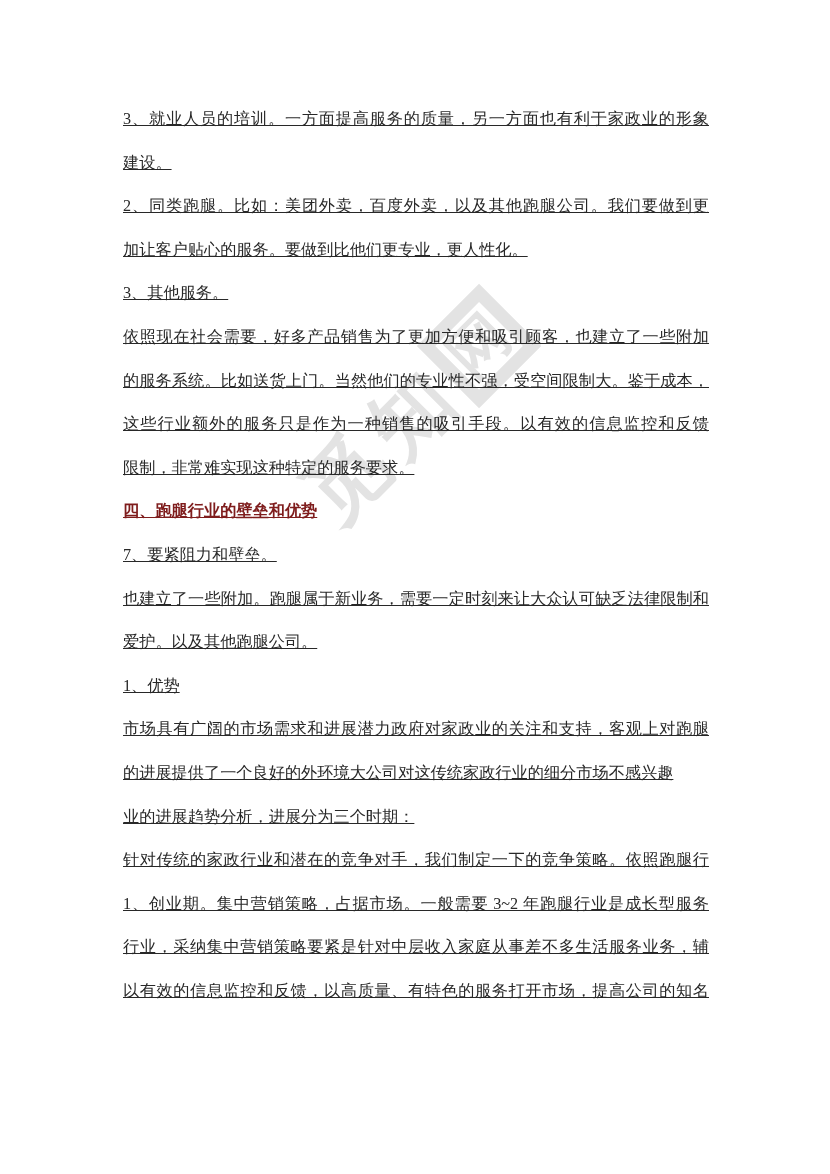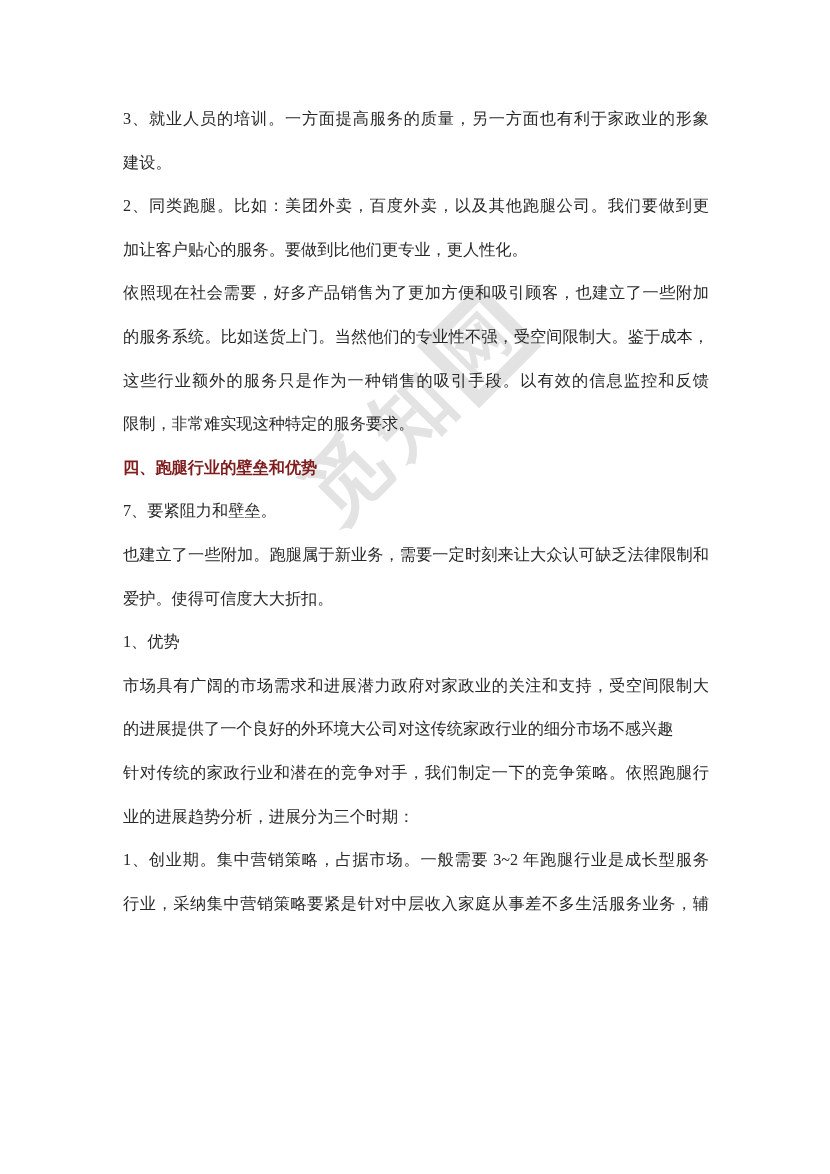--- a/index.html
+++ b/index.html
@@ -63,20 +63,21 @@
     width: 586px;
     z-index: 2;
   }
   .line {
     height: 43.6px;
     line-height: 43.6px;
     font-size: 16.2px;
     color: #282828;
     white-space: nowrap;
     text-align: left;
+    text-decoration: underline;
   }
   .line.just {
     white-space: normal;
     text-align: justify;
     text-align-last: justify;
     overflow: hidden;
   }
   .line.bold {
     font-weight: bold;
     color: #7f1d1d;
@@ -100,30 +101,32 @@
     <span class="wm-logo">
       <span class="wm-logo-char">网</span>
     </span>
   </div>
 
   <div class="doc-body">
       <div class="line just">3、就业人员的培训。一方面提高服务的质量，另一方面也有利于家政业的形象</div>
       <div class="line">建设。</div>
       <div class="line just">2、同类跑腿。比如：美团外卖，百度外卖，以及其他跑腿公司。我们要做到更</div>
       <div class="line">加让客户贴心的服务。要做到比他们更专业，更人性化。</div>
+      <div class="line">3、其他服务。</div>
       <div class="line just">依照现在社会需要，好多产品销售为了更加方便和吸引顾客，也建立了一些附加</div>
       <div class="line just">的服务系统。比如送货上门。当然他们的专业性不强，受空间限制大。鉴于成本，</div>
       <div class="line just">这些行业额外的服务只是作为一种销售的吸引手段。以有效的信息监控和反馈</div>
       <div class="line">限制，非常难实现这种特定的服务要求。</div>
       <div class="line bold">四、跑腿行业的壁垒和优势</div>
       <div class="line">7、要紧阻力和壁垒。</div>
       <div class="line just">也建立了一些附加。跑腿属于新业务，需要一定时刻来让大众认可缺乏法律限制和</div>
-      <div class="line">爱护。使得可信度大大折扣。</div>
+      <div class="line">爱护。以及其他跑腿公司。</div>
       <div class="line">1、优势</div>
-      <div class="line just">市场具有广阔的市场需求和进展潜力政府对家政业的关注和支持，受空间限制大</div>
+      <div class="line just">市场具有广阔的市场需求和进展潜力政府对家政业的关注和支持，客观上对跑腿</div>
       <div class="line">的进展提供了一个良好的外环境大公司对这传统家政行业的细分市场不感兴趣</div>
+      <div class="line">业的进展趋势分析，进展分为三个时期：</div>
       <div class="line just">针对传统的家政行业和潜在的竞争对手，我们制定一下的竞争策略。依照跑腿行</div>
-      <div class="line">业的进展趋势分析，进展分为三个时期：</div>
       <div class="line just">1、创业期。集中营销策略，占据市场。一般需要 3~2 年跑腿行业是成长型服务</div>
       <div class="line just">行业，采纳集中营销策略要紧是针对中层收入家庭从事差不多生活服务业务，辅</div>
+      <div class="line just">以有效的信息监控和反馈，以高质量、有特色的服务打开市场，提高公司的知名</div>
     </div>
 
 </div>
 
 </body></html>

